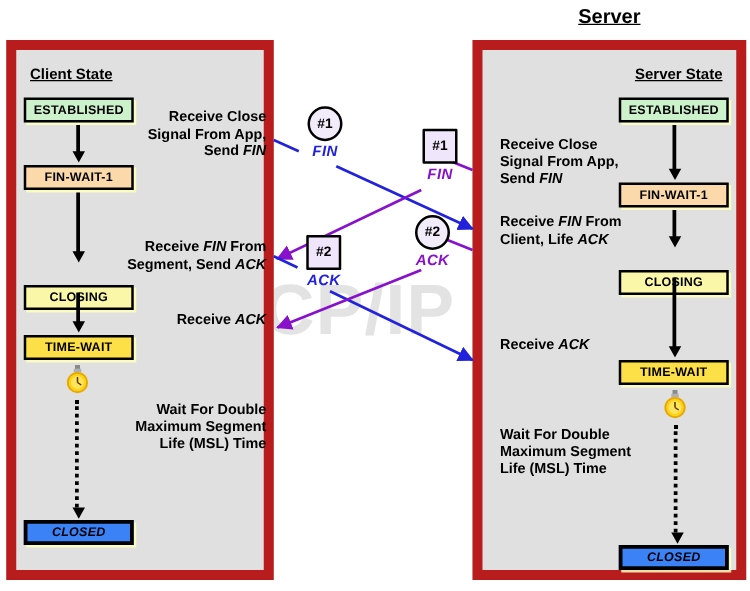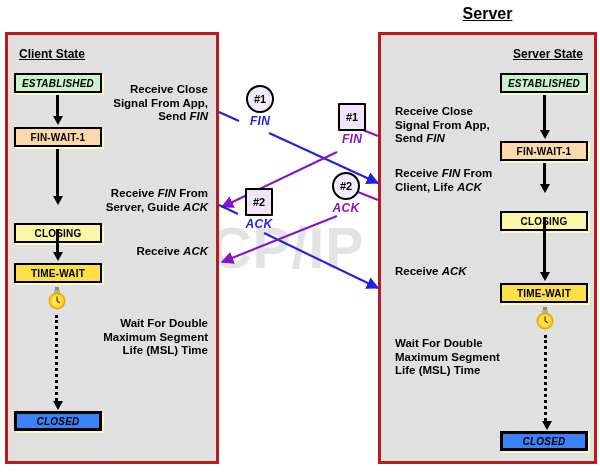--- a/index.html
+++ b/index.html
@@ -44,21 +44,21 @@
     z-index: 6;
   }
   #title-client { left: 5px; width: 214px; }
   #title-server { left: 378px; width: 219px; text-decoration: underline; }
 
   
   .panel {
     position: absolute;
     top: 32px;
     background: #e0e0e0;
-    border: 3px solid #b91c1c;
+    border: 8px solid #b91c1c;
     box-sizing: border-box;
     z-index: 1;
   }
   #panel-client { left: 5px;   width: 214px; height: 432px; }
   #panel-server { left: 378px; width: 219px; height: 432px; }
 
   .panel-heading {
     position: absolute;
     top: 12px;
     font-size: 12px;
@@ -79,21 +79,21 @@
     font-size: 10px;
     font-weight: bold;
     color: #000000;
     display: flex;
     align-items: center;
     justify-content: center;
     letter-spacing: 0.2px;
     box-shadow: 2px 2px 0 rgba(255,255,190,0.85);
     white-space: nowrap;
   }
-  .st-established { background: #ccf2cc; font-style: italic; }
+  .st-established { background: #ccf2cc; }
   .st-finwait     { background: #fbd9ab; }
   .st-closing     { background: #fbf7a8; margin-top: 16px; }
   .st-timewait    { background: #fde047; }
   .st-closed      { background: #3b82f6; border-width: 3px; font-style: italic; }
 
   
   .v-arrow {
     position: absolute;
     width: 3px;
     background: #000000;
@@ -221,21 +221,21 @@
     <div class="v-dotted" style="left:47px; top:280px; height:86px;"></div>
 
     <div class="event-text ev-right" style="left:78px; top:48px; width:122px;">
       <span>Receive Close</span><br>
       <span>Signal From App,</span><br>
       <span>Send </span><span class="it">FIN</span>
     </div>
 
     <div class="event-text ev-right" style="left:60px; top:152px; width:140px;">
       <span>Receive </span><span class="it">FIN</span><span> From</span><br>
-      <span>Server, Guide </span><span class="it">ACK</span>
+      <span>Segment, Send </span><span class="it">ACK</span>
     </div>
 
     <div class="event-text ev-right" style="left:60px; top:210px; width:140px;">
       <span>Receive </span><span class="it">ACK</span>
     </div>
 
     <div class="event-text ev-right" style="left:60px; top:282px; width:140px;">
       <span>Wait For Double</span><br>
       <span>Maximum Segment</span><br>
       <span>Life (MSL) Time</span>

